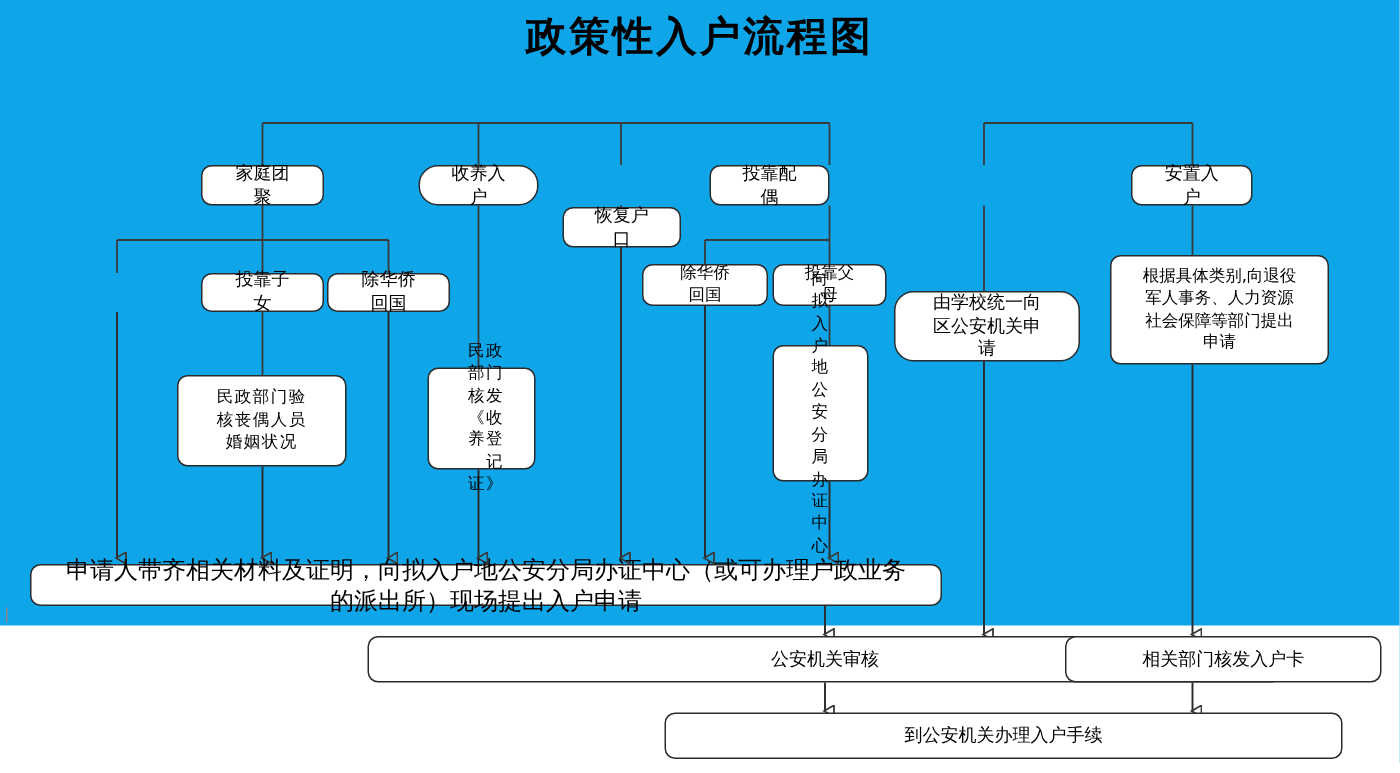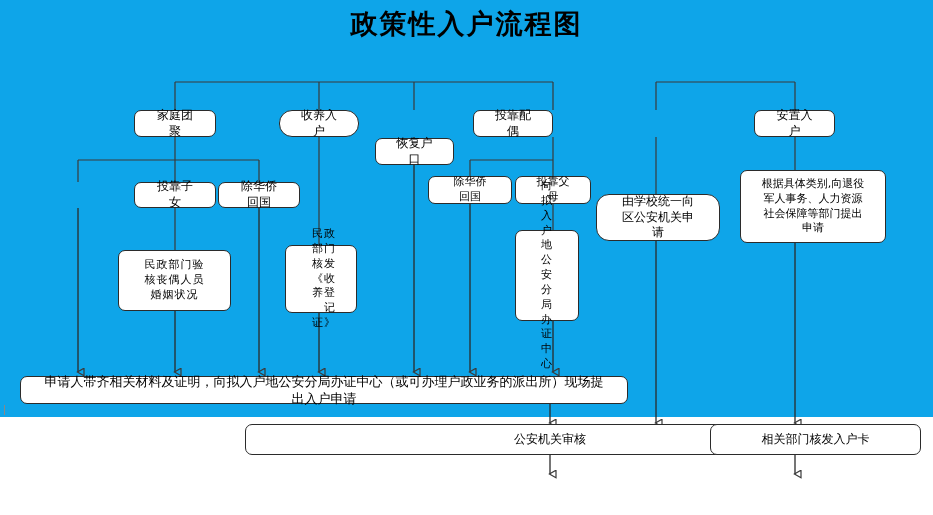--- a/index.html
+++ b/index.html
@@ -14,21 +14,21 @@
   }
 
   .node{
     position:absolute;box-sizing:border-box;
     border:1px solid #2b2b2b;border-radius:7px;background:#fff;
     display:flex;align-items:center;justify-content:center;
     text-align:center;color:#000;line-height:1.32;
     font-size:12px;z-index:5;
     padding:2px 20px;
   }
-  .node.big{font-size:13px;}
+  .node.big{font-size:16px;}
   .node.sm{font-size:11px;line-height:1.35;}
 
   svg#wires{position:absolute;left:0;top:0;width:933px;height:515px;z-index:1;}
   svg#wires line,svg#wires path{stroke:#3a3a3a;stroke-width:1.2;fill:none;}
   svg#wires .arrowline{stroke:#2b2b2b;stroke-width:1.3;}
   .tickmark{position:absolute;left:4px;bottom:2px;width:1px;height:10px;background:#888;z-index:2;}
 </style>
 </head>
 <body>
 
@@ -123,15 +123,16 @@
   <div class="node" style="left:596px;top:194px;width:124px;height:47px;border-radius:13px;">由学校统一向区公安机关申请</div>
 
   <div class="node sm" style="left:740px;top:170px;width:146px;height:73px;">根据具体类别,向退役军人事务、人力资源社会保障等部门提出申请</div>
 
   <div class="node big" style="left:20px;top:376px;width:608px;height:28px;">申请人带齐相关材料及证明，向拟入户地公安分局办证中心（或可办理户政业务的派出所）现场提出入户申请</div>
 
   <div class="node" style="left:245px;top:424px;width:610px;height:31px;">公安机关审核</div>
 
   <div class="node" style="left:710px;top:424px;width:211px;height:31px;">相关部门核发入户卡</div>
 
+  <div class="node" style="left:443px;top:475px;width:452px;height:31px;">到公安机关办理入户手续</div>
 
   <div class="tickmark"></div>
 </div>
 
 </body></html>

